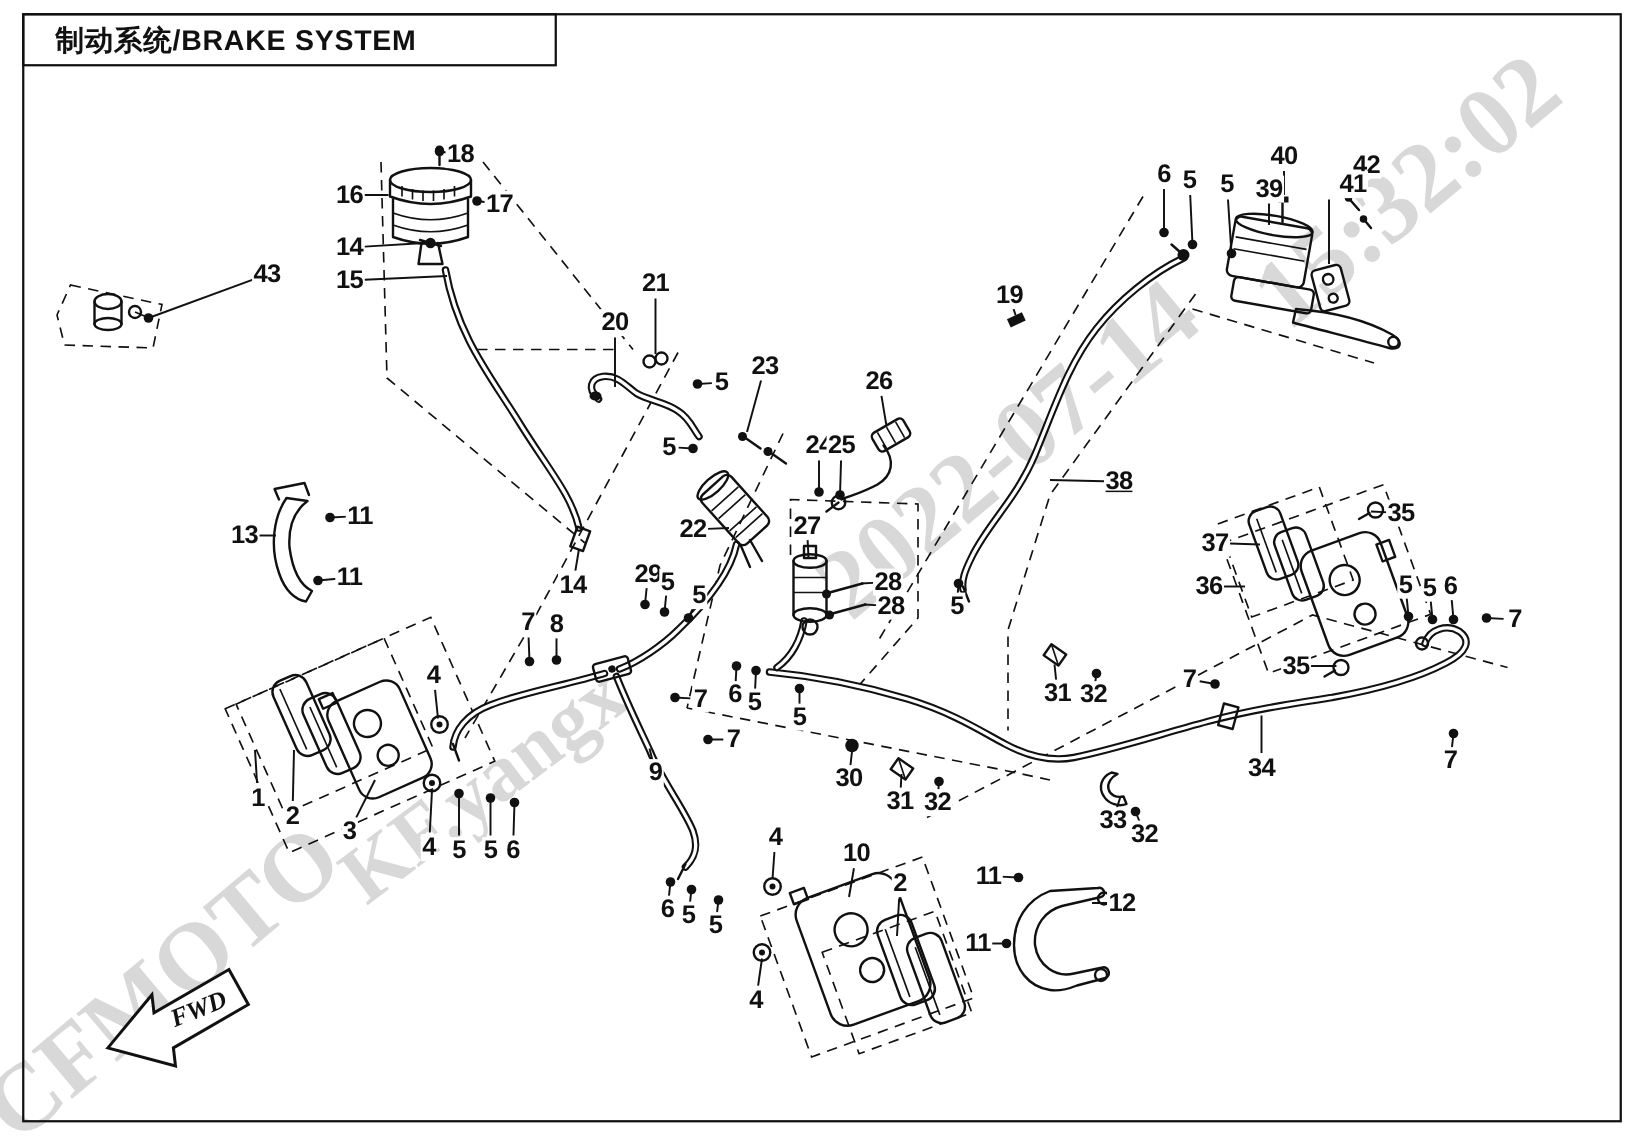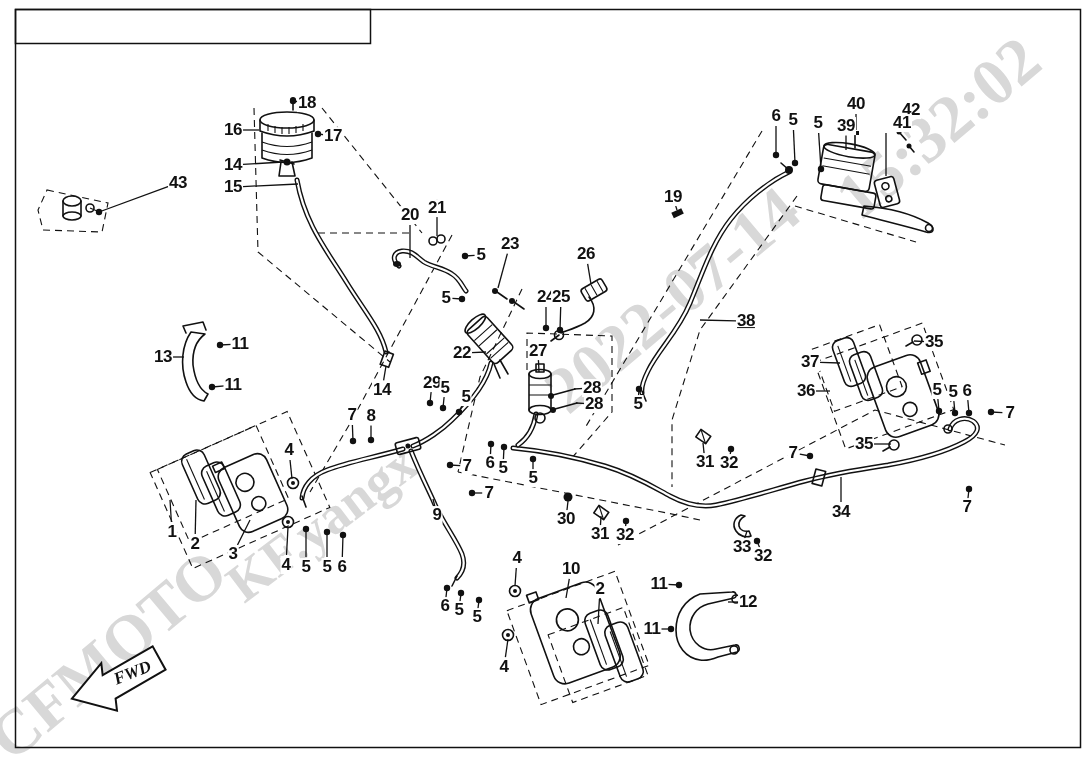--- a/index.html
+++ b/index.html
@@ -418,21 +418,21 @@
       </g>
   </svg>
 
   <div class="callout-layer" id="callout-layer">
       <div class="callout" style="left: 307px; top: 103px;">18</div>
       <div class="callout" style="left: 233px; top: 130px;">16</div>
       <div class="callout" style="left: 333px; top: 136px;">17</div>
       <div class="callout" style="left: 233px; top: 165px;">14</div>
       <div class="callout" style="left: 233px; top: 187px; text-align: right;">15</div>
       <div class="callout" style="left: 178px; top: 183px;">43</div>
-      <div class="callout" style="left: 437px; top: 189px; margin-top: 19px;">21</div>
+      <div class="callout" style="left: 437px; top: 189px;">21</div>
       <div class="callout" style="left: 410px; top: 215px;">20</div>
       <div class="callout" style="left: 673px; top: 197px;">19</div>
       <div class="callout" style="left: 481px; top: 255px;">5</div>
       <div class="callout" style="left: 510px; top: 244px;">23</div>
       <div class="callout" style="left: 586px; top: 254px;">26</div>
       <div class="callout" style="left: 446px; top: 298px;">5</div>
       <div class="callout" style="left: 546px; top: 297px;">24</div>
       <div class="callout" style="left: 561px; top: 297px;">25</div>
       <div class="callout" style="left: 462px; top: 353px;">22</div>
       <div class="callout" style="left: 538px; top: 351px;">27</div>
@@ -493,13 +493,16 @@
       <div class="callout" style="left: 459px; top: 610px;">5</div>
       <div class="callout" style="left: 477px; top: 617px;">5</div>
       <div class="callout" style="left: 659px; top: 584px;">11</div>
       <div class="callout" style="left: 748px; top: 602px;">12</div>
       <div class="callout" style="left: 652px; top: 629px;">11</div>
       <div class="callout" style="left: 592px; top: 388px;">28</div>
       <div class="callout" style="left: 594px; top: 404px;">28</div>
       <div class="callout" style="left: 638px; top: 404px;">5</div>
     </div>
 
+  <div class="title-box">
+    <div class="title-text">制动系统/BRAKE SYSTEM</div>
+  </div>
 </div>
 
 </body></html>

